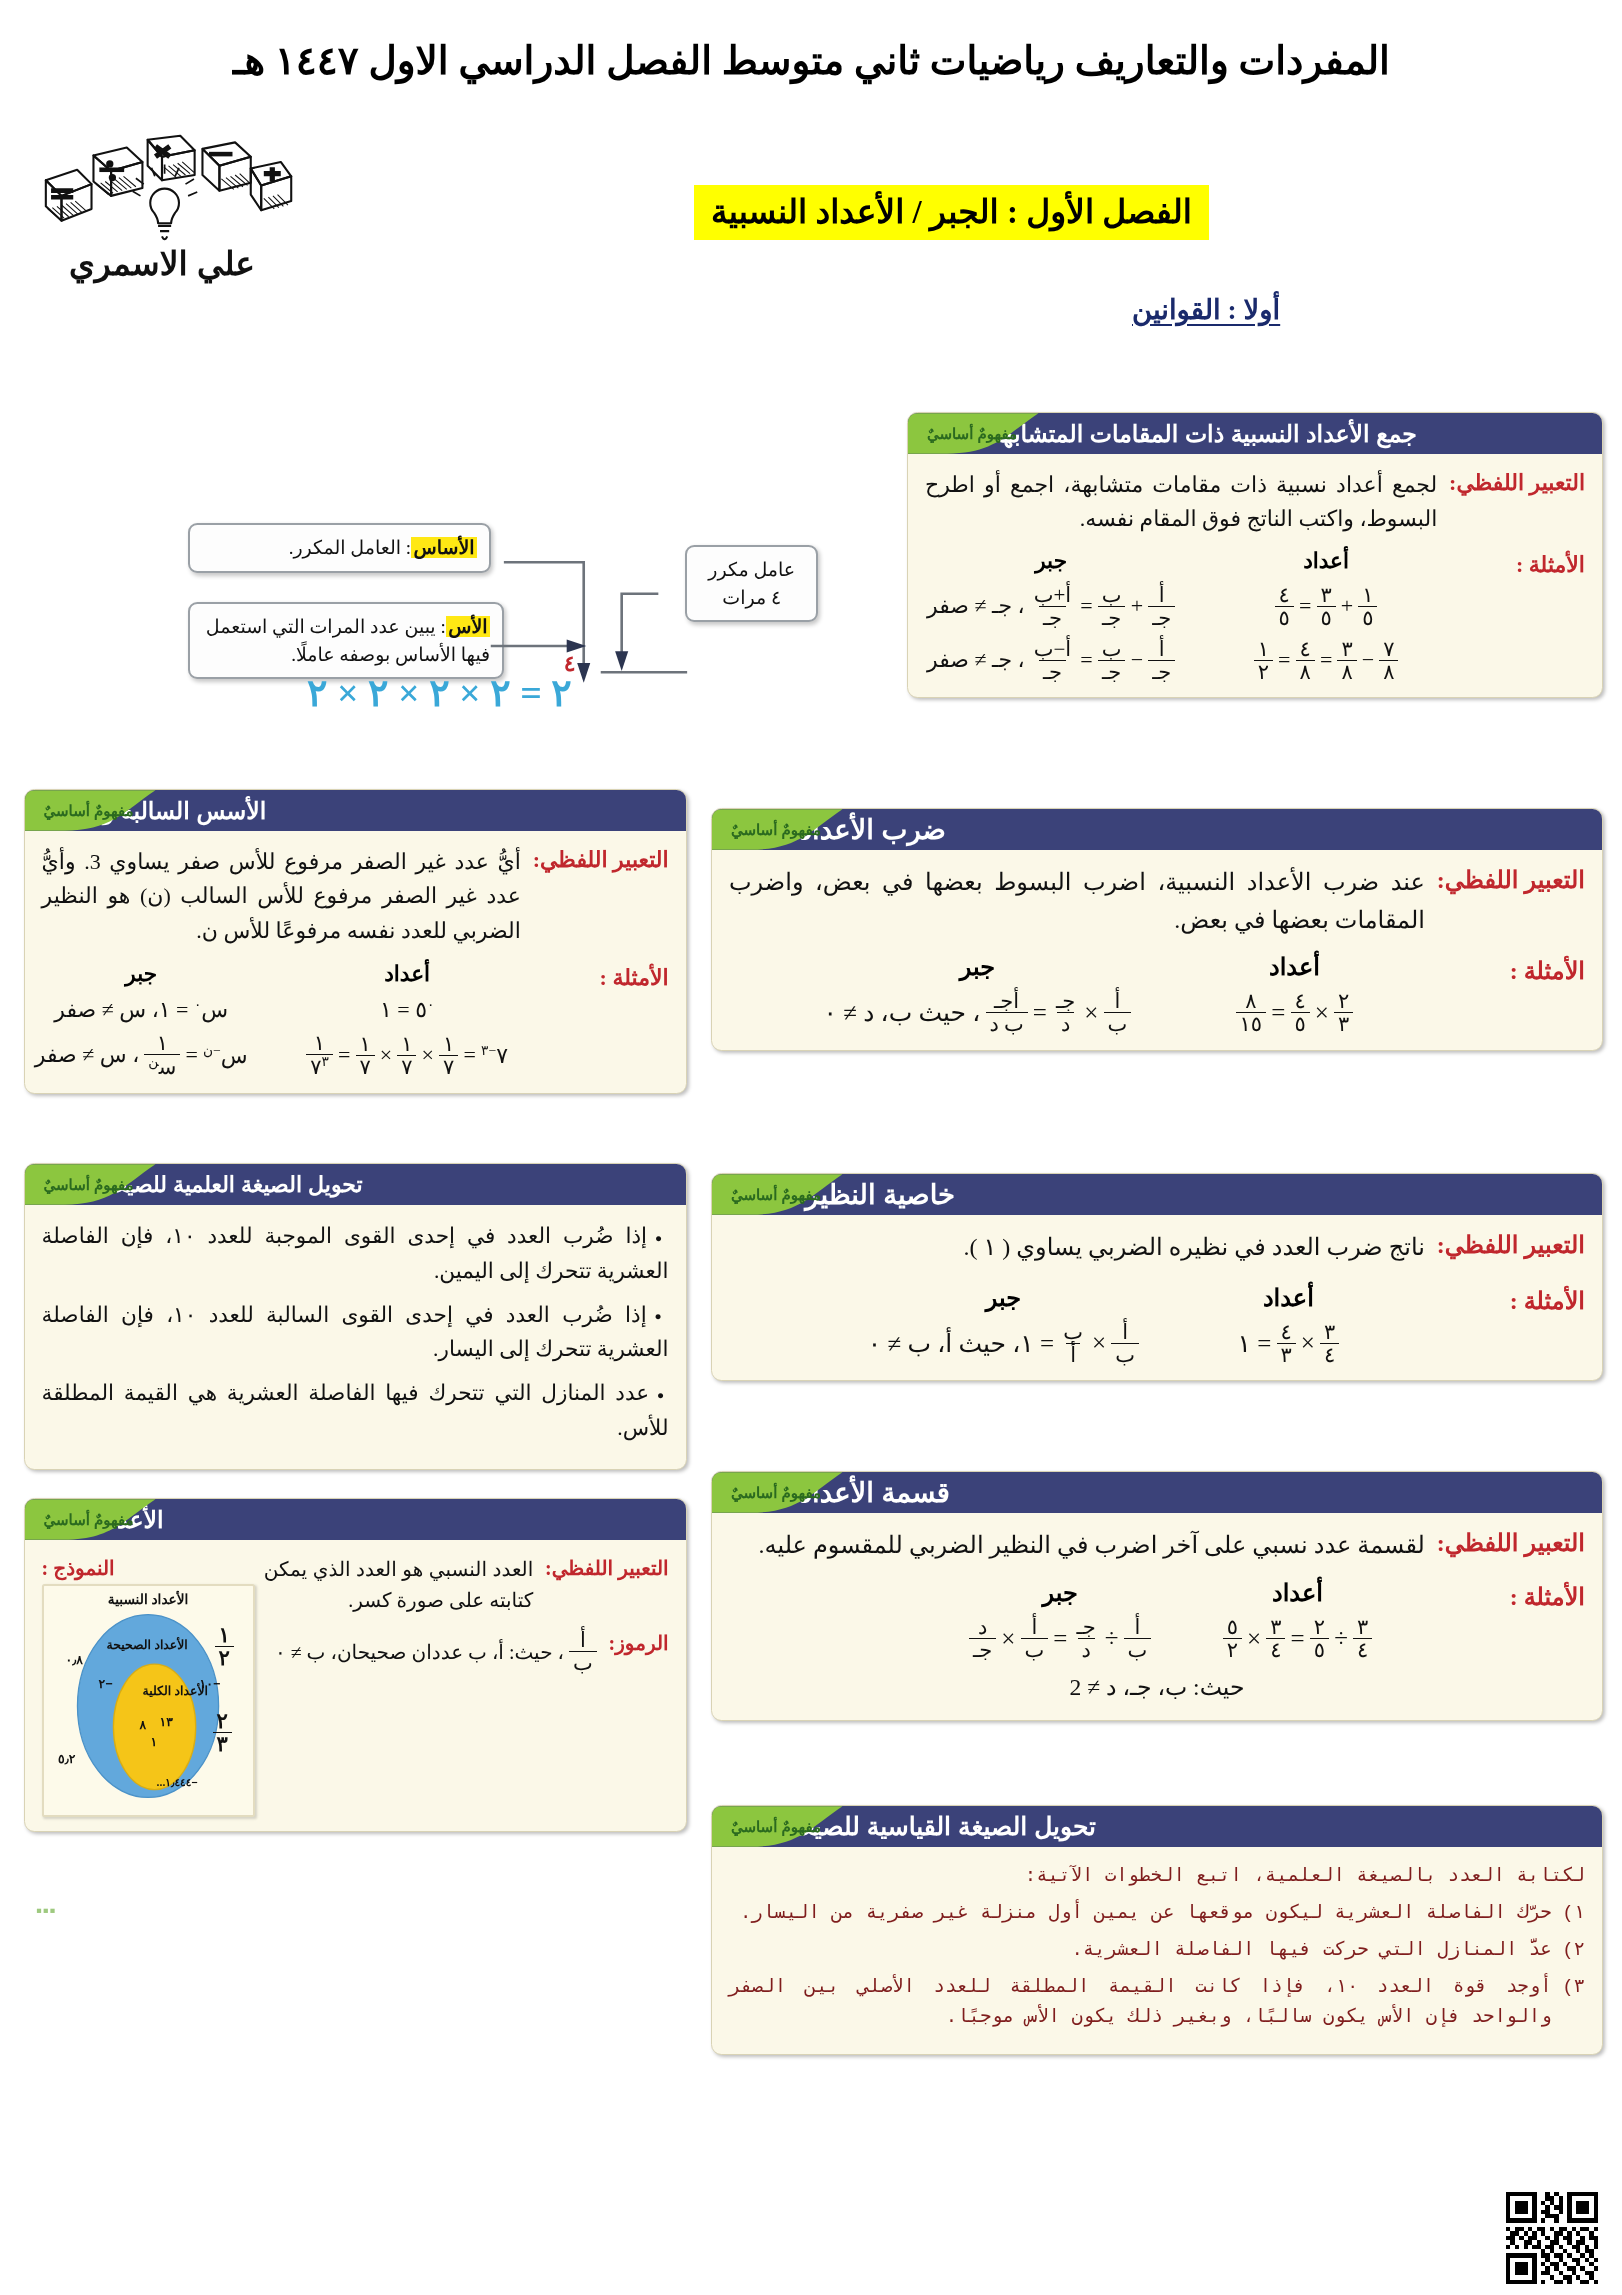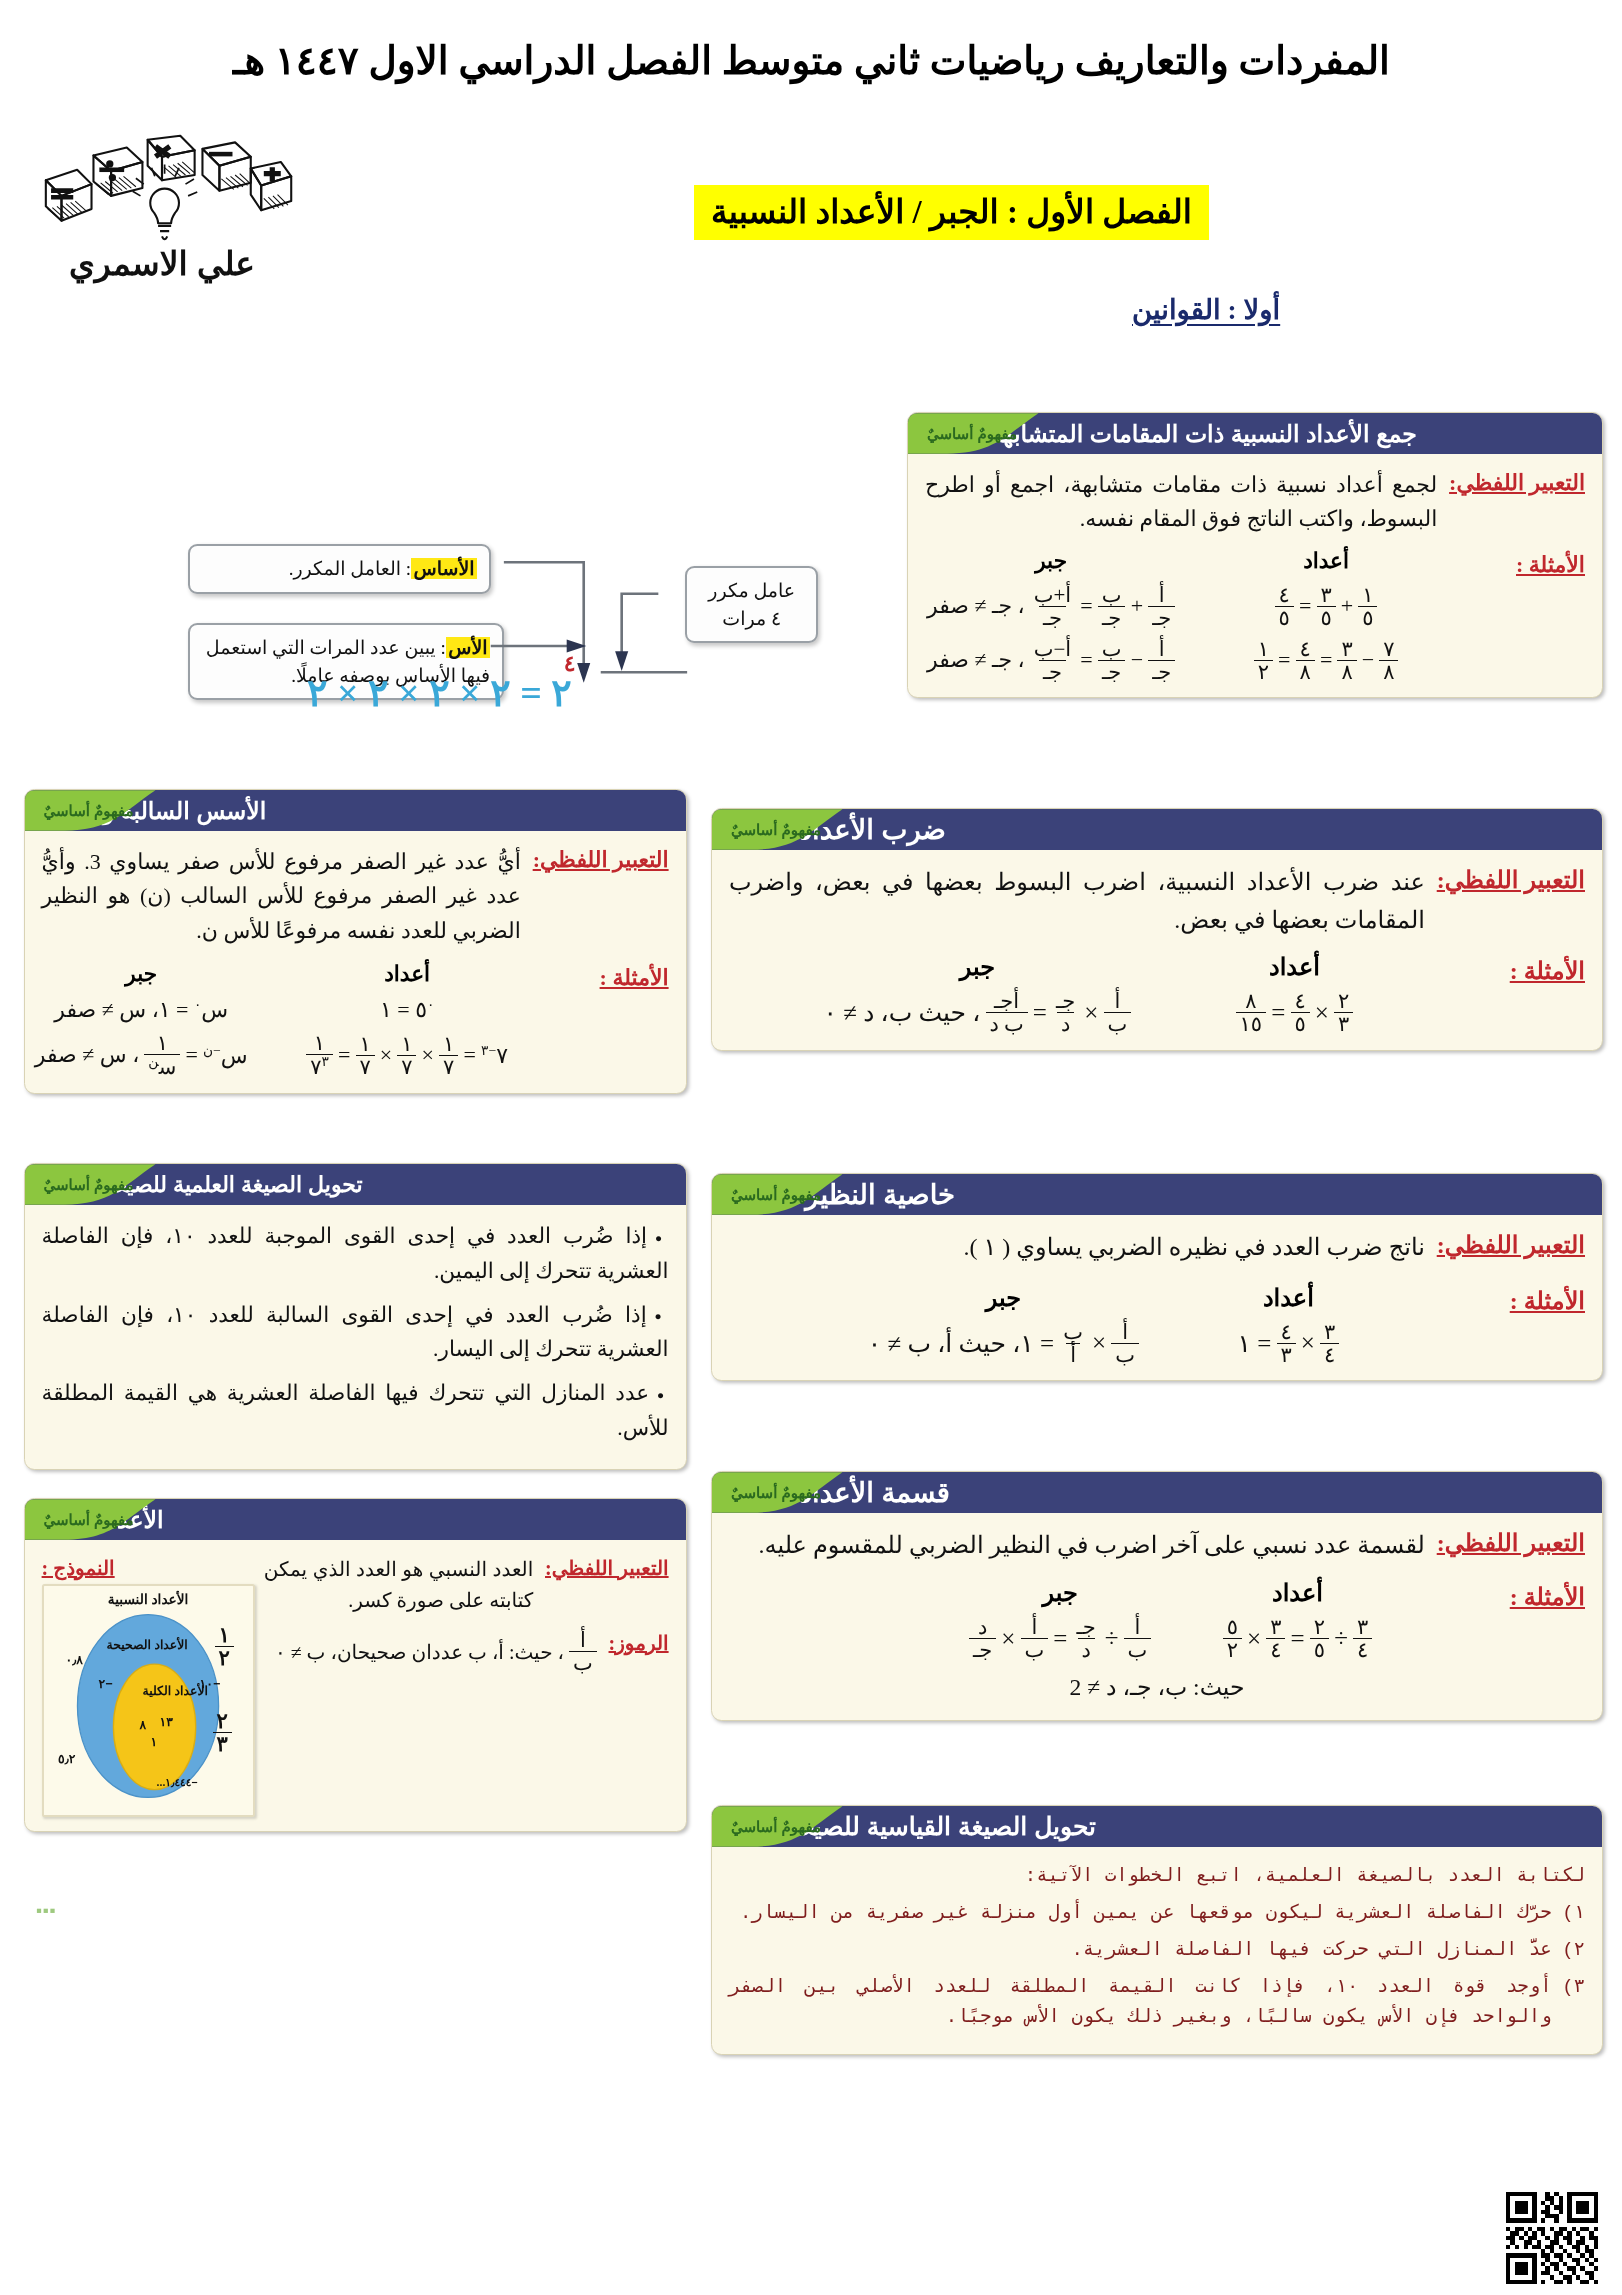--- a/index.html
+++ b/index.html
@@ -82,21 +82,21 @@
     font-family:"Liberation Sans", sans-serif;
     font-weight:bold;font-size:15px;color:#2b6a1f;
     white-space:nowrap;
   }
   .card-body{padding:14.4px 17px 14.4px 17px;}
 
   .row{display:flex;align-items:flex-start;gap:11.8px;margin-bottom:3.9px;}
   .lbl{
     color:#c0272d;font-weight:bold;
     font-family:"Liberation Serif", serif;
-    font-size:22px;white-space:nowrap;flex:0 0 auto;padding-top:1.3px;text-decoration:underline;
+    font-size:22px;white-space:nowrap;flex:0 0 auto;padding-top:1.3px;
   }
   .txt{
     font-family:"Liberation Serif", serif;
     font-size:22px;color:#111;line-height:1.55;text-align:justify;
   }
   .bullets{font-family:"Liberation Serif", serif;font-size:21.6px;line-height:1.6;color:#111;}
   .bullets div{margin-bottom:9.2px;text-align:justify;}
   .bullets div::before{content:"\25CF";font-size:11.8px;margin-left:7.9px;vertical-align:middle;}
   .steps{font-family:Liberation Mono, monospace;font-size:19px;line-height:1.6;color:#7f1d1d;}
   .steps .intro{margin-bottom:6.5px;text-align:right;}
@@ -115,21 +115,20 @@
   .fr .de{padding:0 3.9px;font-size:21px;border-top:1.3px solid #111;}
   .sup{font-size:13.7px;vertical-align:super;}
 
   
   .expdiag{position:absolute;left:98px;top:523px;width:707px;height:216px;}
   .cal{
     position:absolute;background:#fdfdfd;border:2px solid #9aa0a6;border-radius:9.2px;
     box-shadow:2px 2.6px 4.6px rgba(0,0,0,.22);
     font-family:"Liberation Serif", serif;font-size:19px;color:#111;line-height:1.45;
     padding:9.2px 11.8px;
-    margin-top:21px;
   }
   .hl{background:#ffe814;font-weight:bold;padding:0 2.6px;}
   .expr{
     position:absolute;left:209px;top:148px;
     font-family:"Liberation Serif", serif;
     font-size:38px;color:#3aa8d8;font-weight:bold;letter-spacing:1.3px;
     direction:ltr;
   }
   .expr .base4{position:absolute;right:-3.9px;top:-19.6px;font-size:22px;color:#c0272d;}
 

